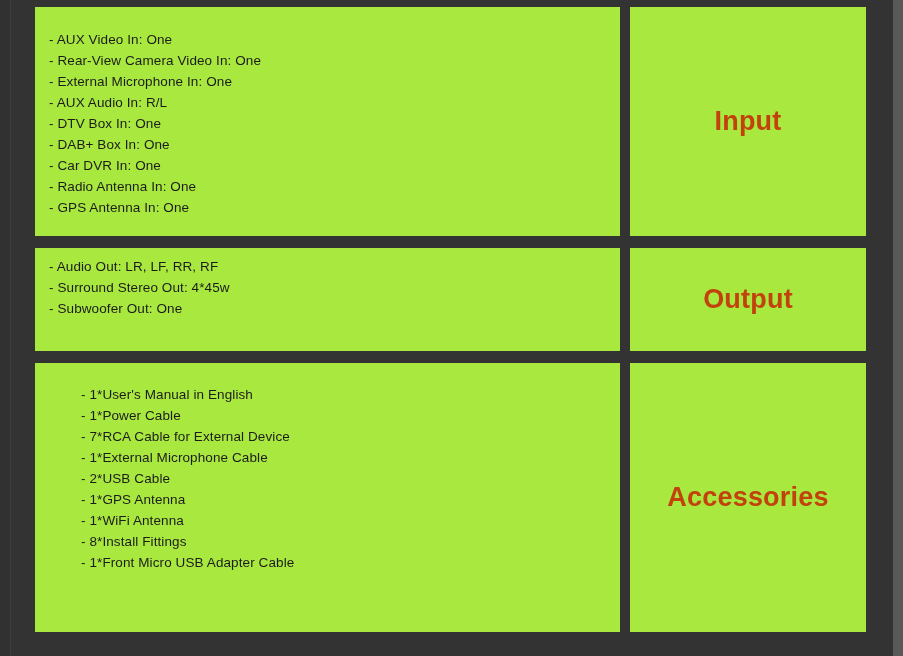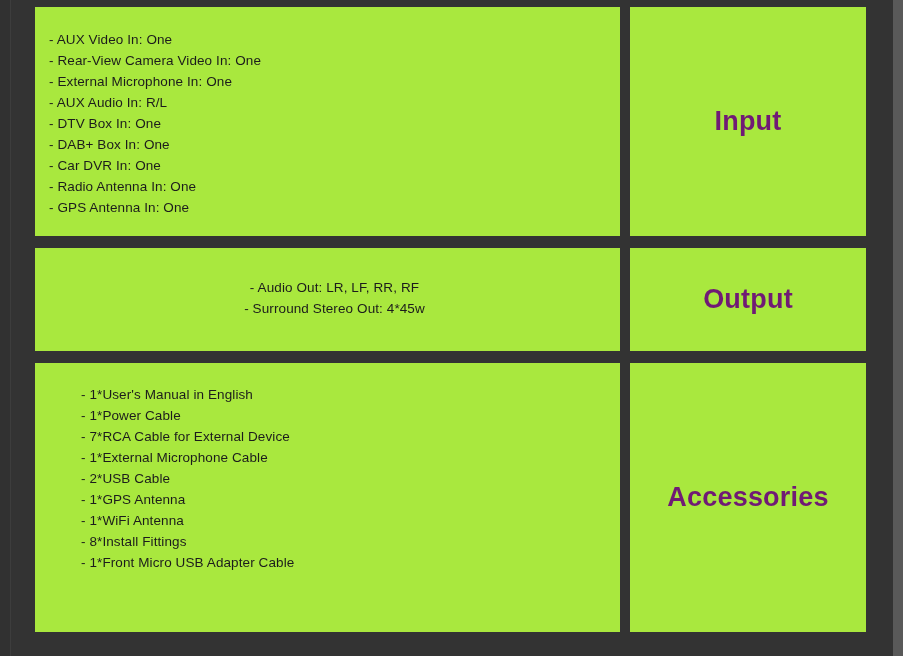--- a/index.html
+++ b/index.html
@@ -68,35 +68,35 @@
     display: flex;
     align-items: center;
     justify-content: center;
   }
 
   .list-items {
     margin: 0;
     padding: 22px 0 0 14px;
     list-style: none;
   }
-  .row-output .list-items { padding-top: 29px; text-align: center; }
+  .row-output .list-items { padding-top: 8px; }
   .row-accessories .list-items { padding-top: 21px; padding-left: 46px; }
 
   .list-items li {
     font-size: 13.5px;
     line-height: 21px;
     color: #1c1c1c;
     white-space: nowrap;
     letter-spacing: 0.1px;
   }
 
   .label-text {
     font-size: 27px;
     font-weight: bold;
-    color: #701a75;
+    color: #c2410c;
     letter-spacing: 0.2px;
     text-align: center;
   }
 </style>
 </head>
 <body>
 
 <div class="left-gutter"></div>
 <div class="right-strip"></div>
 
@@ -119,20 +119,21 @@
     <div class="panel panel-label">
       <span class="label-text">Input</span>
     </div>
   </div>
 
   <div class="spec-row row-output">
     <div class="panel panel-list">
       <ul class="list-items">
         <li>- Audio Out: LR, LF, RR, RF</li>
         <li>- Surround Stereo Out: 4*45w</li>
+        <li>- Subwoofer Out: One</li>
       </ul>
     </div>
     <div class="panel panel-label">
       <span class="label-text">Output</span>
     </div>
   </div>
 
   <div class="spec-row row-accessories">
     <div class="panel panel-list">
       <ul class="list-items">

